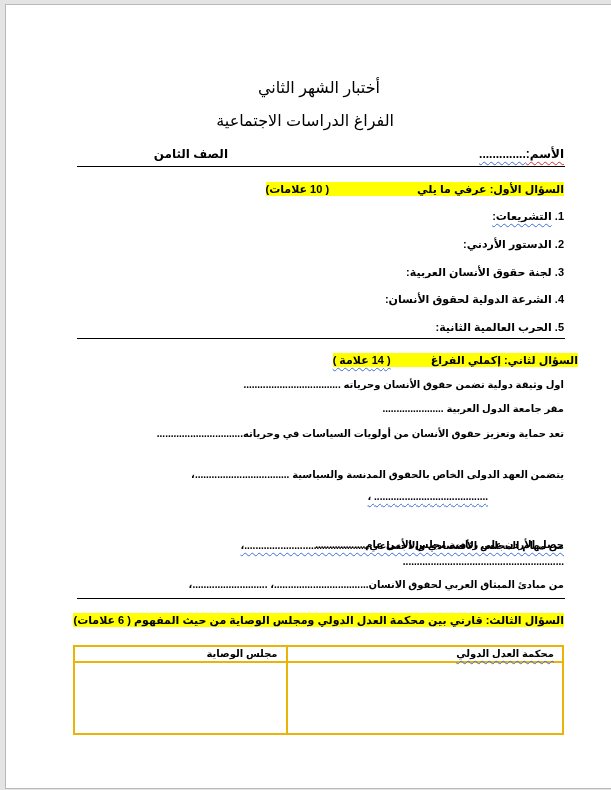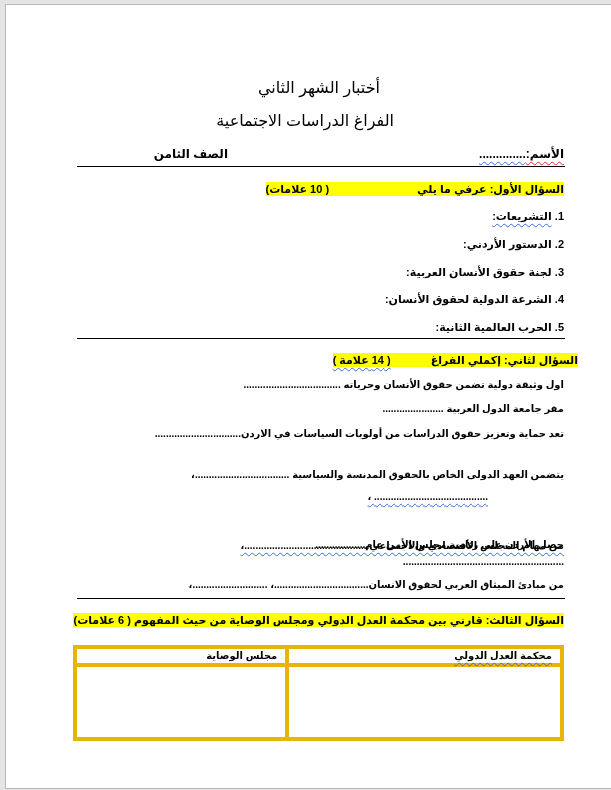--- a/index.html
+++ b/index.html
@@ -23,21 +23,21 @@
     .hline { position: absolute; height: 1px; background: #000; }
     .name-row { font-size: 12px; font-weight: bold; }
     .hl { background: #ffff00; font-weight: bold; font-size: 11px; color: #000; padding: 1px 0; margin-top: 39px; }
     .item { font-size: 11px; font-weight: bold; color: #000; }
     .fill { font-size: 10px; font-weight: bold; color: #000; }
     table.cmp {
       position: absolute; left: 67px; top: 640px; width: 491px; border-collapse: collapse;
       direction: rtl;
     }
     table.cmp td {
-      border: 4px solid #eab308; font-size: 10px; font-weight: bold; padding: 1px 8px; vertical-align: top; text-align: right;
+      border: 2px solid #eab308; font-size: 10px; font-weight: bold; padding: 1px 8px; vertical-align: top; text-align: right;
     }
     table.cmp tr.head td { height: 12px; }
     table.cmp tr.body td { height: 68px; }
   </style>
 </head>
 <body>
 
 <div class="page">
 
   <div class="abs title t1">
@@ -71,21 +71,21 @@
     <span>5.</span> <span>الحرب العالمية الثانية:</span>
   </div>
   <div class="hline" style="left:71px; width:488px; top:333px;"></div>
 
   <div class="abs" style="right:38px; top:345px;">
     <span class="hl">السؤال لثاني: إكملي الفراغ</span><span class="hl" style="padding-right:40px;"></span><span class="hl blue-squiggle">( 14 علامة )</span>
   </div>
 
   <div class="abs fill" style="right:52px; top:374px;">اول وثيقة دولية تضمن حقوق الأنسان وحرياته ...................................</div>
   <div class="abs fill" style="right:52px; top:398px;">مقر جامعة الدول العربية ......................</div>
-  <div class="abs fill" style="right:52px; top:423px;">تعد حماية وتعزيز حقوق الدراسات من أولويات السياسات في الاردن...............................</div>
+  <div class="abs fill" style="right:52px; top:423px;">تعد حماية وتعزيز حقوق الأنسان من أولويات السياسات في وحرياته...............................</div>
   <div class="abs fill" style="right:52px; top:464px;">يتضمن العهد الدولى الخاص بالحقوق المدنسة والسياسية ..................................،</div>
   <div class="abs fill" style="right:128px; top:486px;"><span class="blue-squiggle">......................................... ،</span></div>
   <div class="abs fill" style="right:52px; top:534px;">حصل الأردن على رئاسة مجلس الأمن عام..................</div>
   <div class="abs fill" style="right:52px; top:535px;"><span class="blue-squiggle">من مهام المجلس الأقتصادي والاجتماعي.............................................،</span></div>
   <div class="abs fill" style="right:52px; top:551px;">..........................................................</div>
   <div class="abs fill" style="right:52px; top:574px;">من مبادئ الميثاق العربي لحقوق الانسان..................................، ...........................،</div>
   <div class="hline" style="left:71px; width:488px; top:593px;"></div>
 
   <div class="abs" style="right:52px; top:605px;">
     <span class="hl">السؤال الثالث: قارني بين محكمة العدل الدولي ومجلس الوصاية من حيث المفهوم ( 6 علامات)</span>

